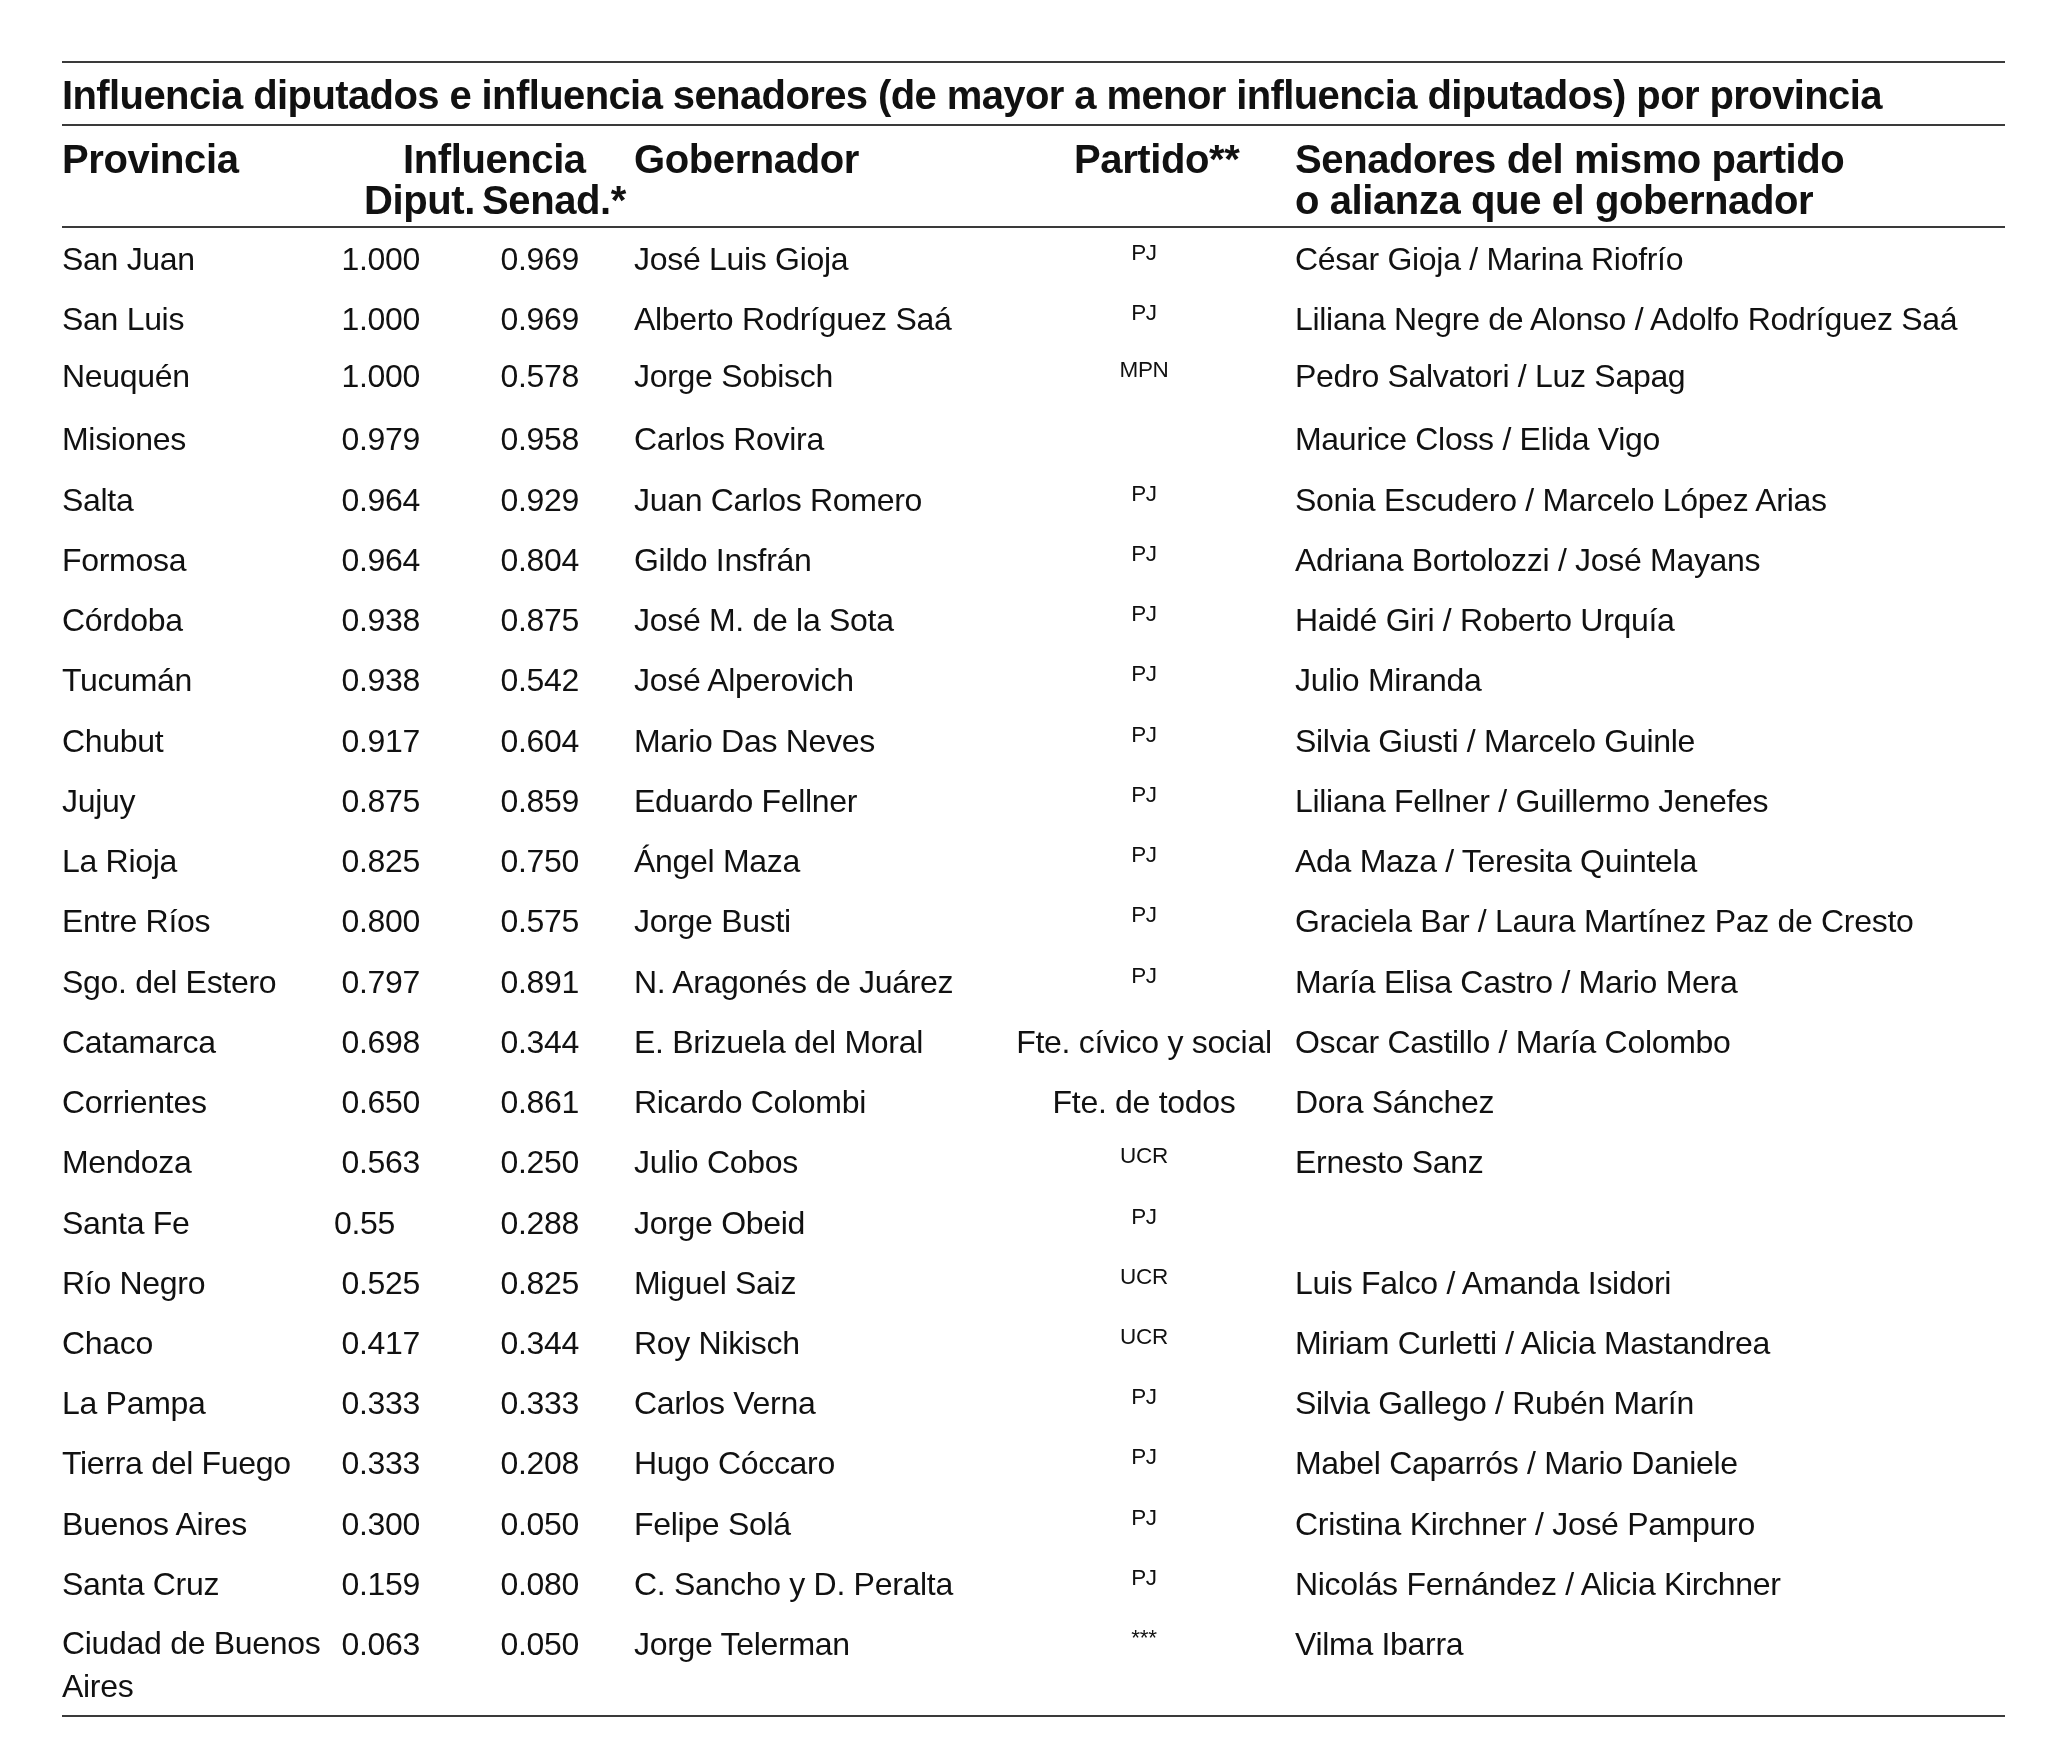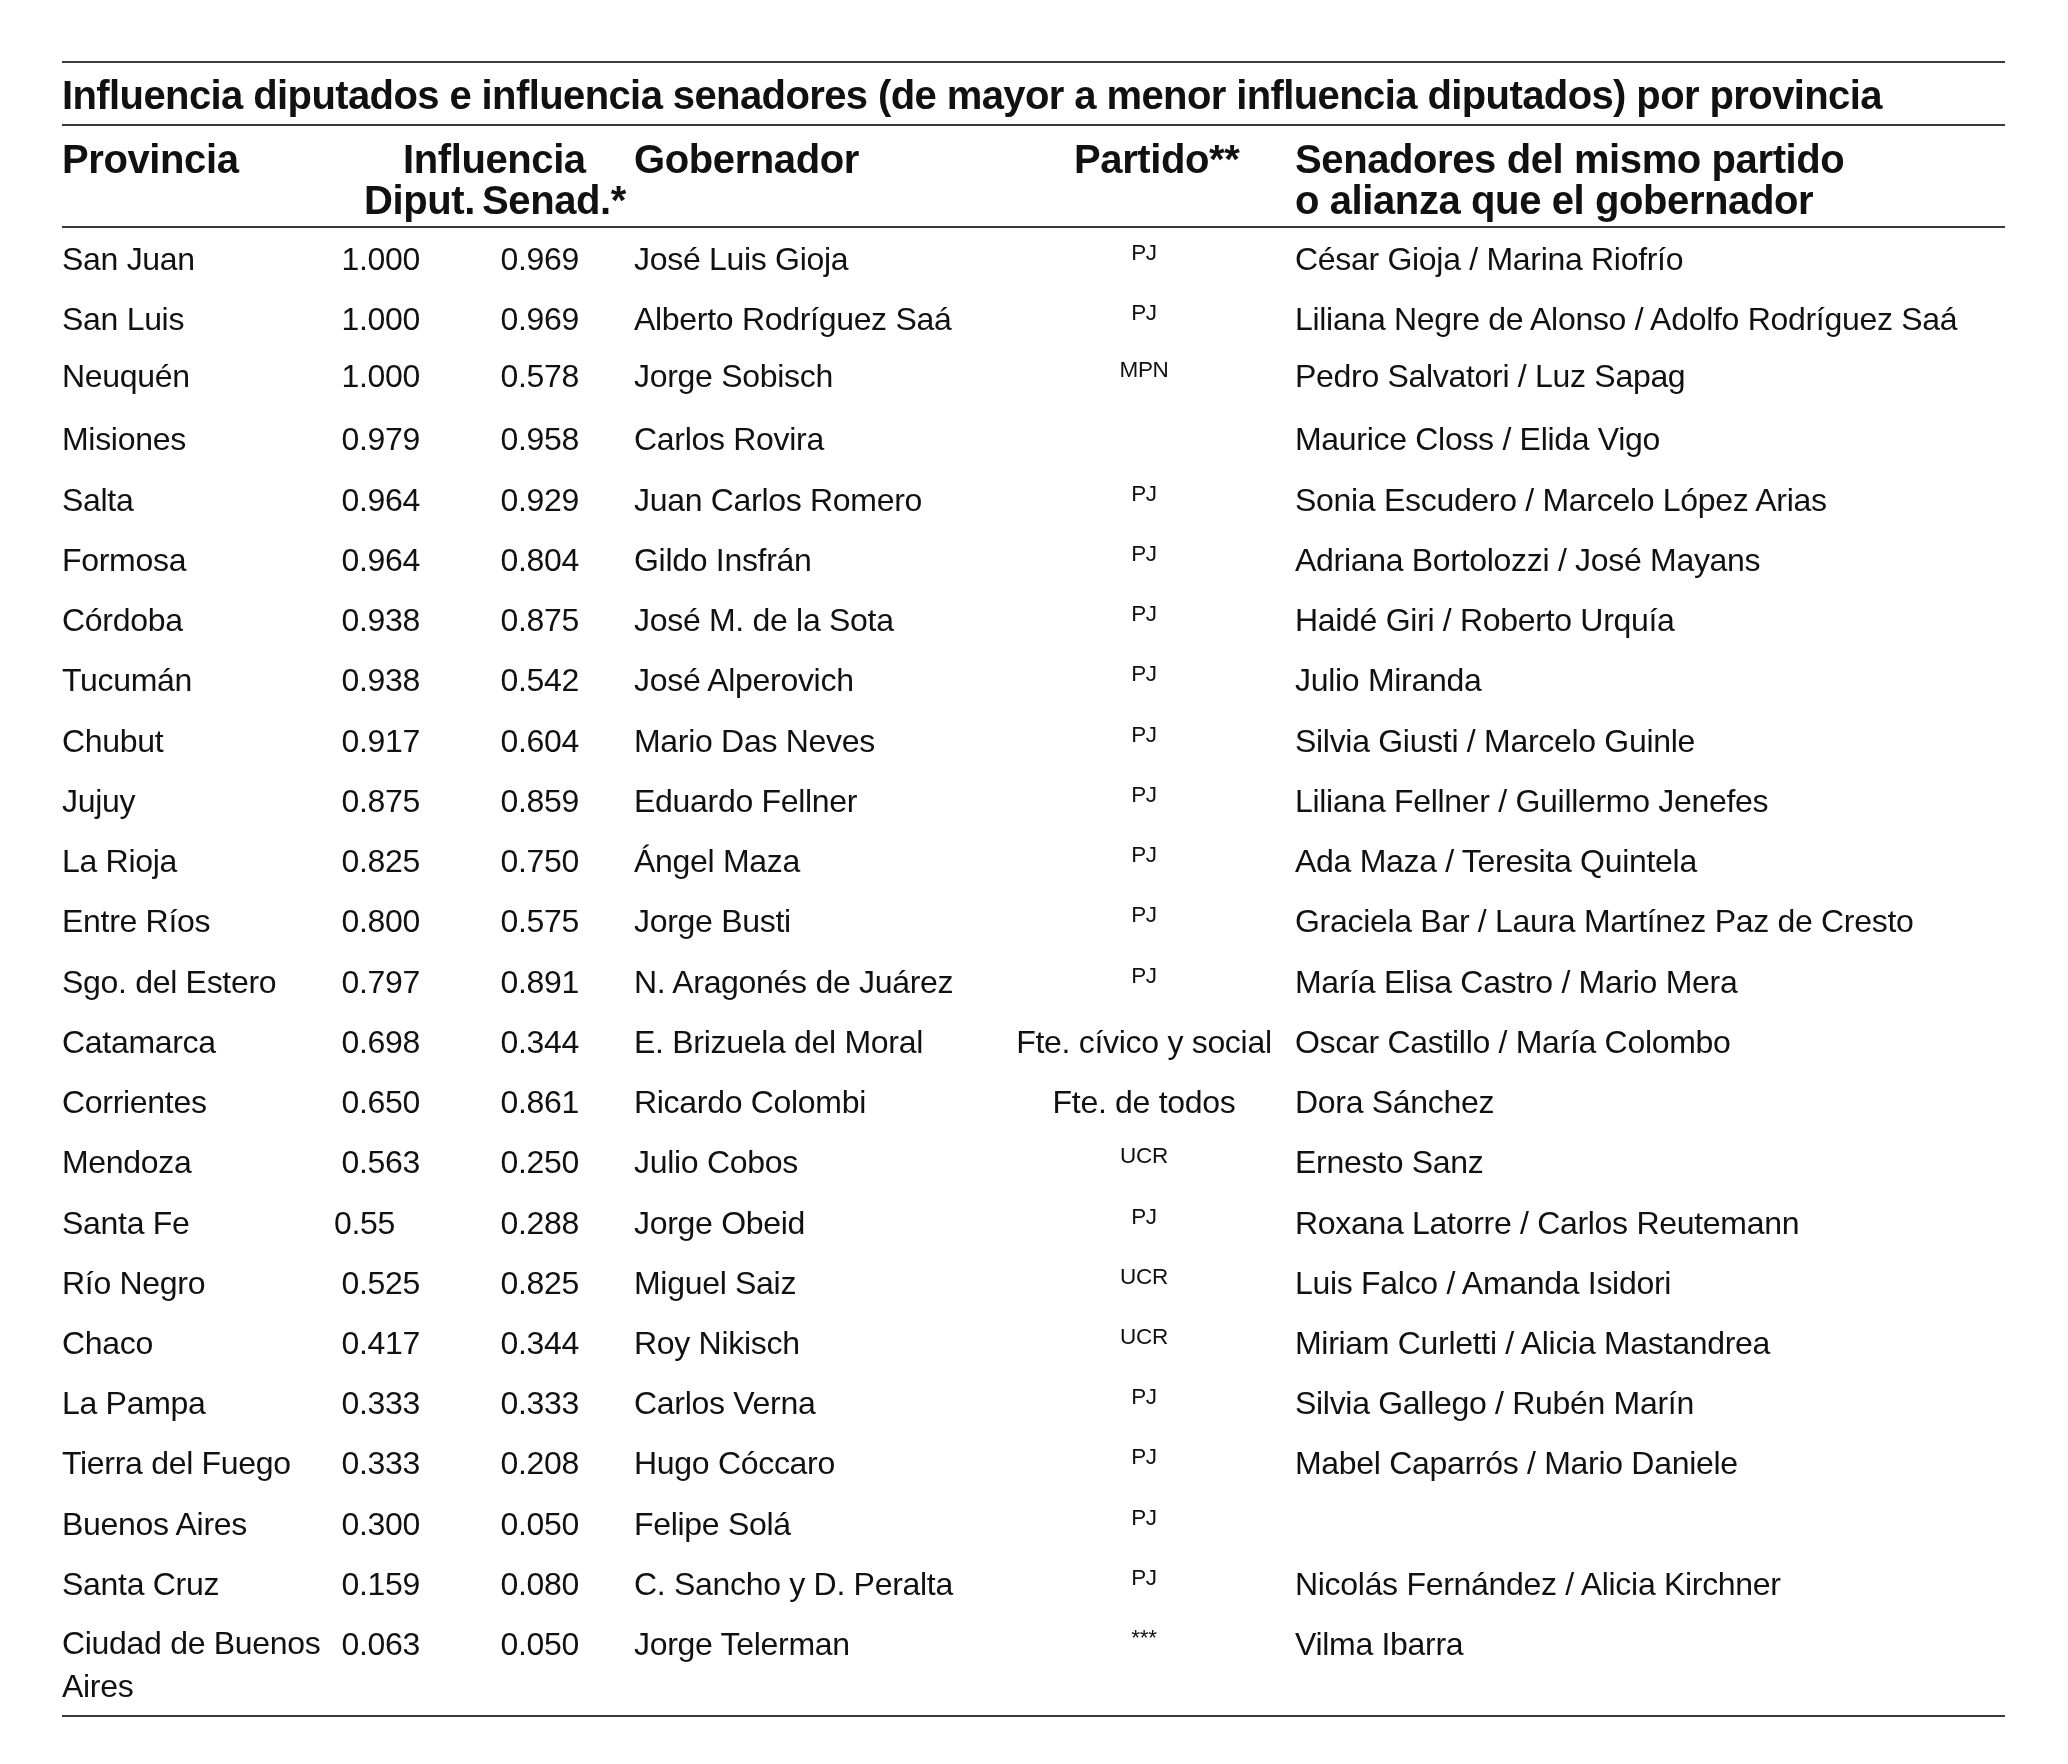--- a/index.html
+++ b/index.html
@@ -167,21 +167,20 @@
       <div class="cell c-gob">Julio Cobos</div>
       <div class="cell c-par small">UCR</div>
       <div class="cell c-senad">Ernesto Sanz</div>
     </div>
     <div class="row" style="top: 1193px;">
       <div class="cell c-prov">Santa Fe</div>
       <div class="cell c-dip center">0.55</div>
       <div class="cell c-sen">0.288</div>
       <div class="cell c-gob">Jorge Obeid</div>
       <div class="cell c-par small">PJ</div>
-      <div class="cell c-senad">Roxana Latorre / Carlos Reutemann</div>
     </div>
     <div class="row" style="top: 1253px;">
       <div class="cell c-prov">Río Negro</div>
       <div class="cell c-dip">0.525</div>
       <div class="cell c-sen">0.825</div>
       <div class="cell c-gob">Miguel Saiz</div>
       <div class="cell c-par small">UCR</div>
       <div class="cell c-senad">Luis Falco / Amanda Isidori</div>
     </div>
     <div class="row" style="top: 1313px;">
@@ -207,20 +206,21 @@
       <div class="cell c-gob">Hugo Cóccaro</div>
       <div class="cell c-par small">PJ</div>
       <div class="cell c-senad">Mabel Caparrós / Mario Daniele</div>
     </div>
     <div class="row" style="top: 1494px;">
       <div class="cell c-prov">Buenos Aires</div>
       <div class="cell c-dip">0.300</div>
       <div class="cell c-sen">0.050</div>
       <div class="cell c-gob">Felipe Solá</div>
       <div class="cell c-par small">PJ</div>
+      <div class="cell c-senad">Cristina Kirchner / José Pampuro</div>
     </div>
     <div class="row" style="top: 1554px;">
       <div class="cell c-prov">Santa Cruz</div>
       <div class="cell c-dip">0.159</div>
       <div class="cell c-sen">0.080</div>
       <div class="cell c-gob">C. Sancho y D. Peralta</div>
       <div class="cell c-par small">PJ</div>
       <div class="cell c-senad">Nicolás Fernández / Alicia Kirchner</div>
     </div>
     <div class="row" style="top: 1614px;">

